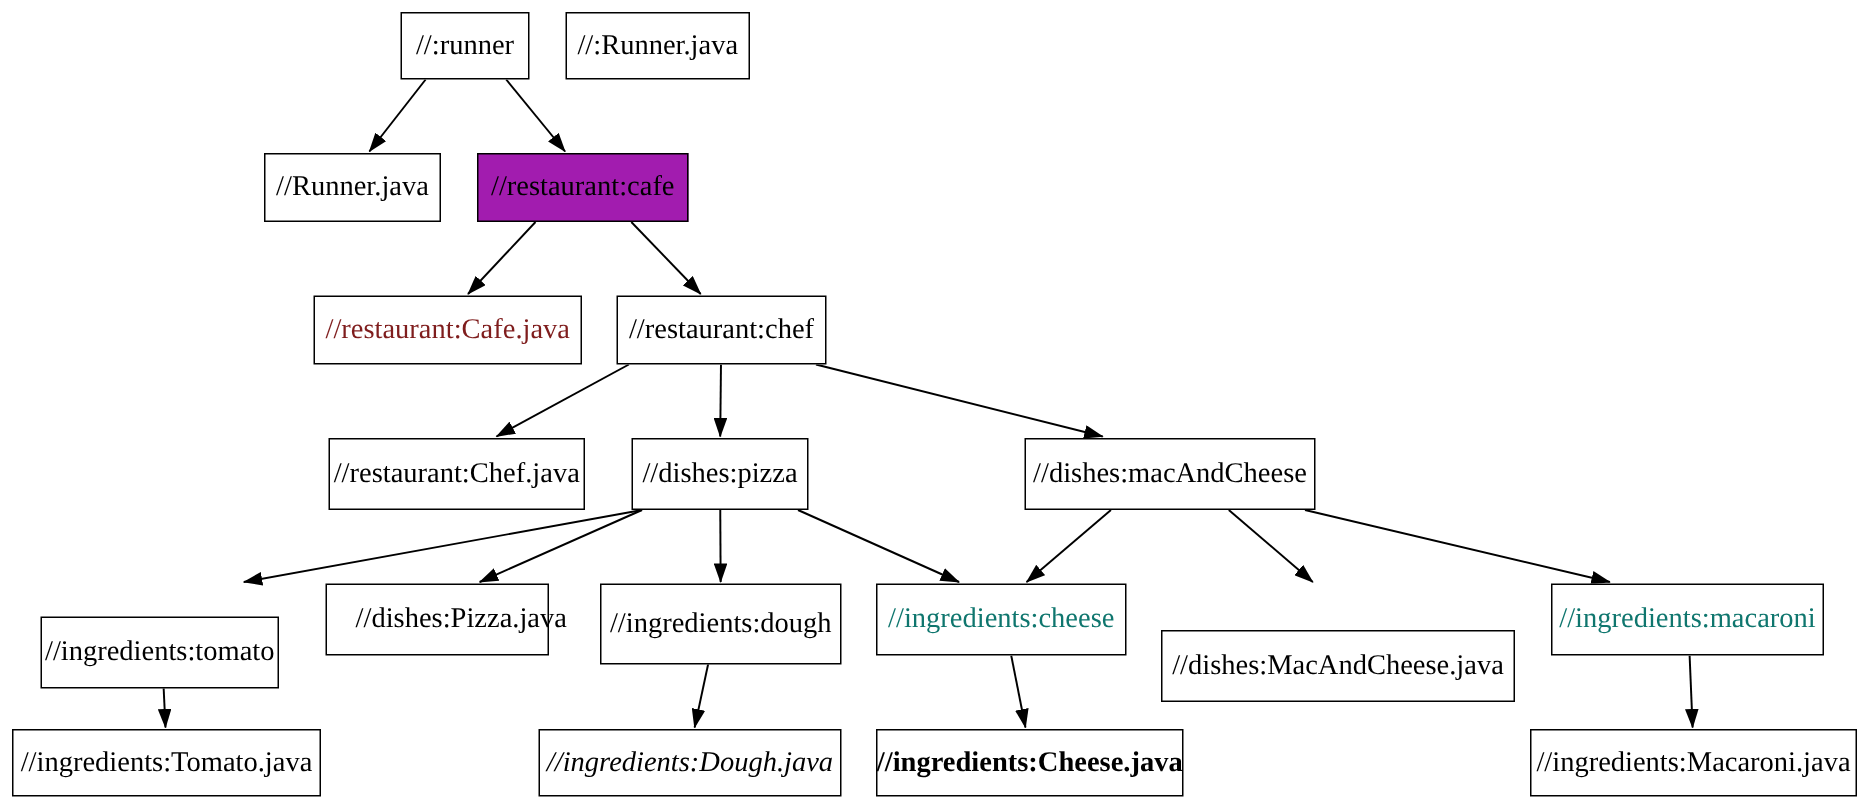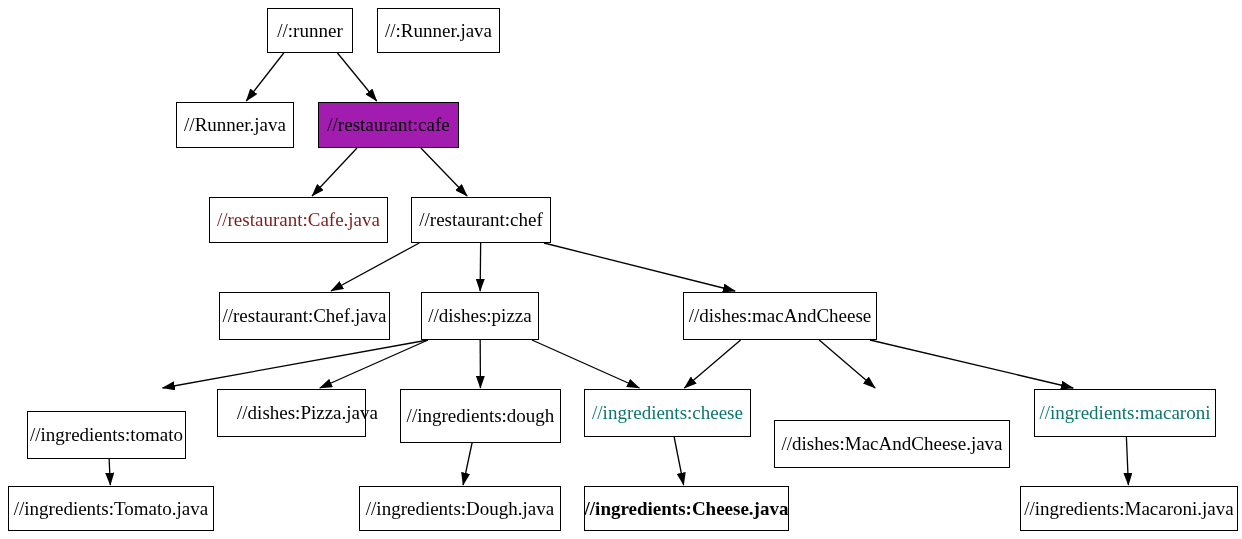--- a/index.html
+++ b/index.html
@@ -81,17 +81,17 @@
       <div class="node" style="left: 219px; top: 292px; width: 171px; height: 48px; border-color: rgb(0, 0, 0); background: rgb(255, 255, 255); color: rgb(0, 0, 0);">//restaurant:Chef.java</div>
       <div class="node" style="left: 421px; top: 292px; width: 118px; height: 48px; border-color: rgb(0, 0, 0); background: rgb(255, 255, 255); color: rgb(0, 0, 0);">//dishes:pizza</div>
       <div class="node" style="left: 683px; top: 292px; width: 194px; height: 48px; border-color: rgb(0, 0, 0); background: rgb(255, 255, 255); color: rgb(0, 0, 0);">//dishes:macAndCheese</div>
       <div class="node" style="left: 27px; top: 389px; width: 159px; height: 48px; border-color: rgb(0, 0, 0); background: rgb(255, 255, 255); color: rgb(0, 0, 0); margin-top: 22px;">//ingredients:tomato</div>
       <div class="node" style="left: 217px; top: 389px; width: 149px; height: 48px; border-color: rgb(0, 0, 0); background: rgb(255, 255, 255); color: rgb(0, 0, 0); padding-left: 32px;">//dishes:Pizza.java</div>
       <div class="node" style="left: 400px; top: 389px; width: 161px; height: 54px; border-color: rgb(0, 0, 0); background: rgb(255, 255, 255); color: rgb(0, 0, 0);">//ingredients:dough</div>
       <div class="node" style="left: 584px; top: 389px; width: 167px; height: 48px; border-color: rgb(0, 0, 0); background: rgb(255, 255, 255); color: #0f766e;">//ingredients:cheese</div>
       <div class="node" style="left: 774px; top: 389px; width: 236px; height: 48px; border-color: rgb(0, 0, 0); background: rgb(255, 255, 255); color: rgb(0, 0, 0); margin-top: 31px;">//dishes:MacAndCheese.java</div>
       <div class="node" style="left: 1034px; top: 389px; width: 182px; height: 48px; border-color: rgb(0, 0, 0); background: rgb(255, 255, 255); color: #0f766e;">//ingredients:macaroni</div>
       <div class="node" style="left: 8px; top: 486px; width: 206px; height: 45px; border-color: rgb(0, 0, 0); background: rgb(255, 255, 255); color: rgb(0, 0, 0);">//ingredients:Tomato.java</div>
-      <div class="node" style="left: 359px; top: 486px; width: 202px; height: 45px; border-color: rgb(0, 0, 0); background: rgb(255, 255, 255); color: rgb(0, 0, 0);">//ingredients:Dough.java</div>
+      <div class="node" style="left: 359px; top: 486px; width: 202px; height: 45px; border-color: rgb(0, 0, 0); background: rgb(255, 255, 255); color: rgb(0, 0, 0); font-style: italic;">//ingredients:Dough.java</div>
       <div class="node" style="left: 584px; top: 486px; width: 205px; height: 45px; border-color: rgb(0, 0, 0); background: rgb(255, 255, 255); color: rgb(0, 0, 0); font-weight: bold;">//ingredients:Cheese.java</div>
       <div class="node" style="left: 1020px; top: 486px; width: 218px; height: 45px; border-color: rgb(0, 0, 0); background: rgb(255, 255, 255); color: rgb(0, 0, 0);">//ingredients:Macaroni.java</div>
     </div>
 </div>
 
 </body></html>

